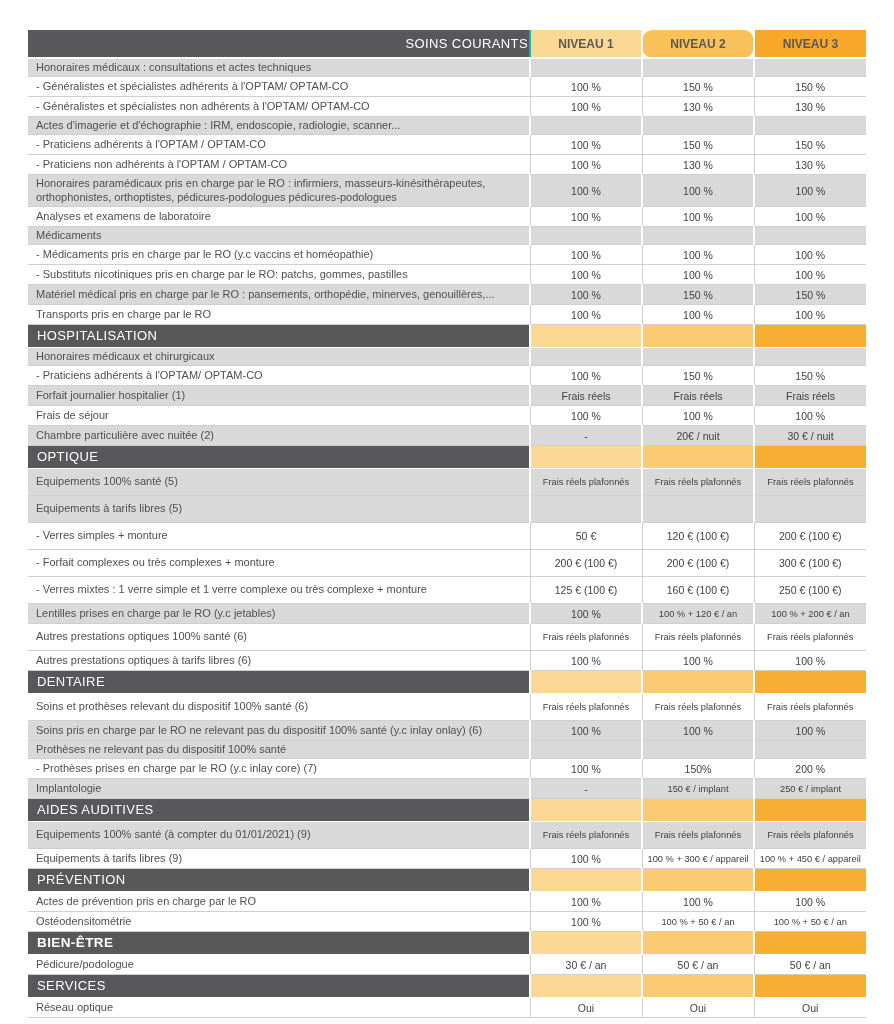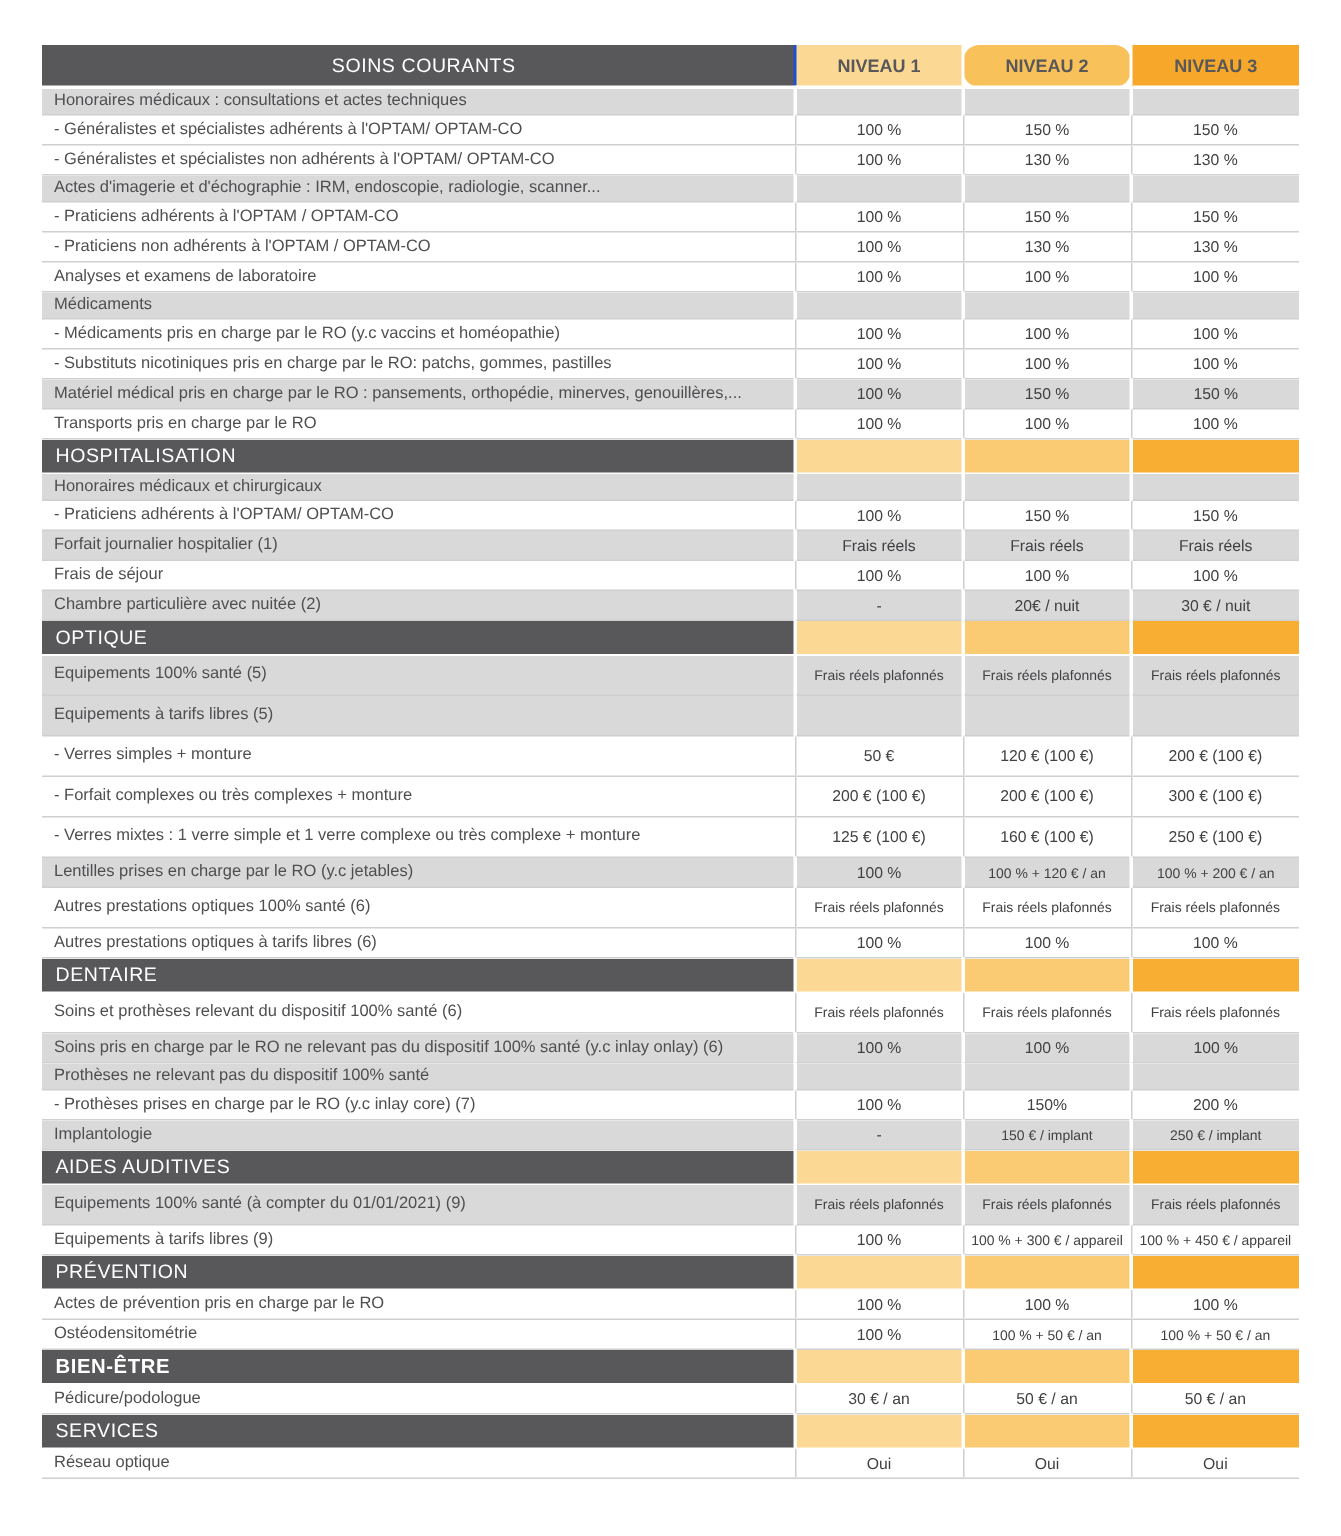--- a/index.html
+++ b/index.html
@@ -10,23 +10,23 @@
   }
   html,body{margin:0;padding:0;background:#fff;}
   body{width:894px;height:1024px;overflow:hidden;
        font-family:"Liberation Sans", sans-serif;}
   .page{padding:30px 28px 0 28px;}
   table{border-collapse:collapse;width:838px;table-layout:fixed;}
   col.c-label{width:502px;} col.c-val{width:112px;}
 
   th{height:25px;font-size:12px;font-weight:700;color:var(--headText);
      border-bottom:2px solid #fff;}
-  th.h-label{background:var(--dark);color:#fff;text-align:center;
+  th.h-label{background:var(--dark);color:#fff;text-align:right;
      padding-left:9px;font-size:13px;font-weight:400;letter-spacing:.4px;}
-  th.h-l1{background:var(--l1);border-left:2px solid #1d4ed8;}
+  th.h-l1{background:var(--l1);border-left:2px solid #14b8a6;}
   th.h-l2{background:var(--l2);border-left:2px solid #fff;border-radius:11px;}
   th.h-l3{background:var(--l3);border-left:2px solid #fff;}
 
   td{border-bottom:1px solid var(--line);vertical-align:middle;overflow:hidden;}
   td.label-cell{font-size:11px;color:var(--labelText);text-align:left;
      padding:1px 8px;line-height:1.25;}
   td.value-cell{text-align:center;font-size:10.5px;color:var(--valueText);
      white-space:nowrap;padding:1px 2px;}
   td.value-cell.small{font-size:9.3px;text-align:center;}
 
@@ -97,20 +97,26 @@
           <td class="value-cell v1">100 %</td>
           <td class="value-cell v2">150 %</td>
           <td class="value-cell v3">150 %</td>
         </tr>
         <tr class="kind-data sz-m bg-w">
           <td class="label-cell">- Praticiens non adhérents à l'OPTAM / OPTAM-CO</td>
           <td class="value-cell v1">100 %</td>
           <td class="value-cell v2">130 %</td>
           <td class="value-cell v3">130 %</td>
         </tr>
+        <tr class="kind-data sz-xt bg-g">
+          <td class="label-cell">Honoraires paramédicaux pris en charge par le RO : infirmiers, masseurs-kinésithérapeutes, orthophonistes, orthoptistes, pédicures-podologues pédicures-podologues</td>
+          <td class="value-cell v1">100 %</td>
+          <td class="value-cell v2">100 %</td>
+          <td class="value-cell v3">100 %</td>
+        </tr>
         <tr class="kind-data sz-m bg-w">
           <td class="label-cell">Analyses et examens de laboratoire</td>
           <td class="value-cell v1">100 %</td>
           <td class="value-cell v2">100 %</td>
           <td class="value-cell v3">100 %</td>
         </tr>
         <tr class="kind-sub sz-s">
           <td class="label-cell">Médicaments</td>
           <td class="value-cell v1"></td>
           <td class="value-cell v2"></td>

